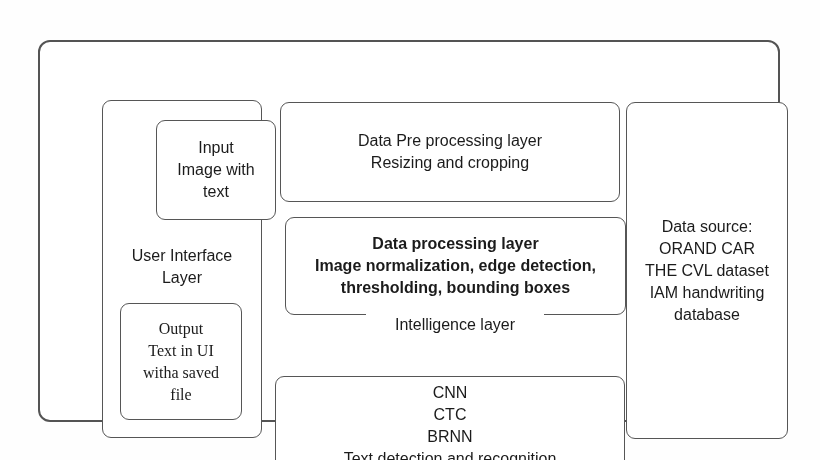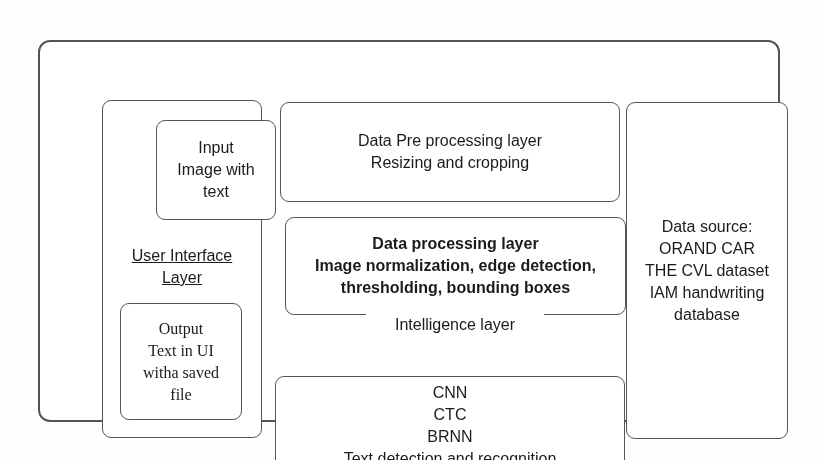--- a/index.html
+++ b/index.html
@@ -39,21 +39,21 @@
     border: 2px solid #545454;
     border-radius: 12px;
     background: #ffffff;
   }
   .left-col   { left: 62px;  top: 58px;  width: 160px; height: 338px; }
   .input-box  { left: 80px;  top: 78px;  width: 120px; height: 100px; margin-left: 36px; }
   .ui-label   {
     position: absolute;
     left: 62px; top: 196px; width: 160px; height: 58px;
     display: flex; align-items: center; justify-content: center;
-    text-align: center; white-space: pre-line; text-decoration: underline;
+    text-align: center; white-space: pre-line;
   }
   .output-box { left: 80px;  top: 261px; width: 122px; height: 117px; font-family: Liberation Serif, serif; }
   .pre-box    { left: 240px; top: 60px;  width: 340px; height: 100px; }
   .proc-box   { left: 245px; top: 175px; width: 341px; height: 98px; font-weight: bold;  }
   .intel-label {
     position: absolute;
     left: 326px; top: 268px; width: 178px; height: 29px;
     background: #ffffff;
     display: flex; align-items: center; justify-content: center;
     text-align: center;

